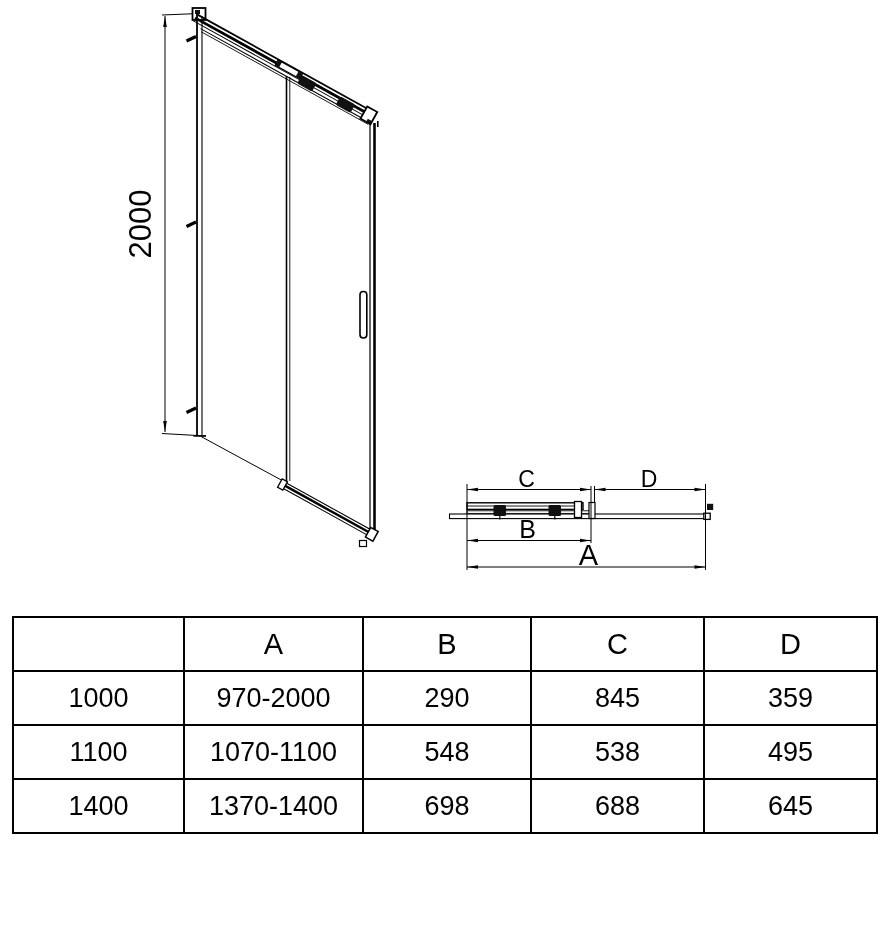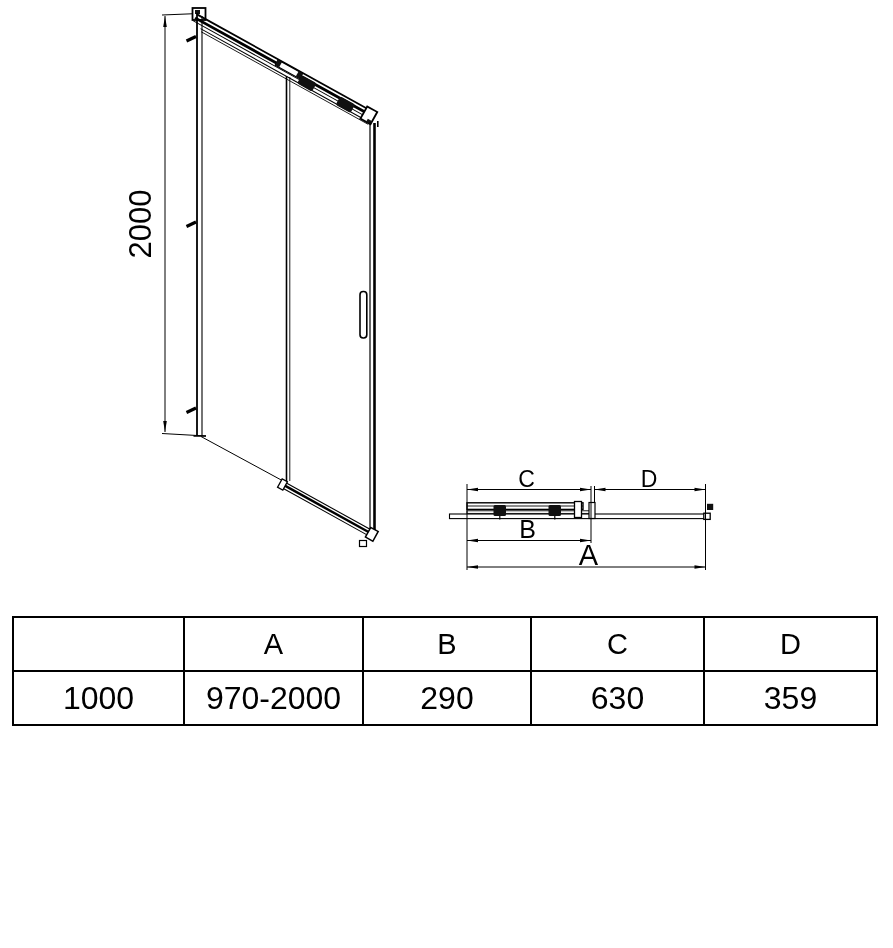--- a/index.html
+++ b/index.html
@@ -12,21 +12,21 @@
   table.dims{
     position:absolute;left:12px;top:616px;
     border-collapse:collapse;table-layout:fixed;background:#fff;
   }
   table.dims th, table.dims td{
     border:2px solid #000;height:52px;padding:0;
     text-align:center;vertical-align:middle;
     font-weight:400;color:#000;white-space:nowrap;
   }
   table.dims th{font-size:29px;}
-  table.dims td{font-size:32px;}
+  table.dims td{font-size:27px;}
 </style>
 </head>
 <body>
 
 <div class="canvas">
 
   <svg class="drawing" width="893" height="616" viewBox="0 0 893 616">
 
     <g stroke="#000" fill="none">
 
@@ -157,18 +157,32 @@
         <th></th>
         <th>A</th>
         <th>B</th>
         <th>C</th>
         <th>D</th>
       </tr>
       <tr>
         <td>1000</td>
         <td>970-2000</td>
         <td>290</td>
-        <td>630</td>
+        <td>845</td>
         <td>359</td>
+      </tr>
+      <tr>
+        <td>1100</td>
+        <td>1070-1100</td>
+        <td>548</td>
+        <td>538</td>
+        <td>495</td>
+      </tr>
+      <tr>
+        <td>1400</td>
+        <td>1370-1400</td>
+        <td>698</td>
+        <td>688</td>
+        <td>645</td>
       </tr>
     </tbody>
   </table>
 </div>
 
 </body></html>

